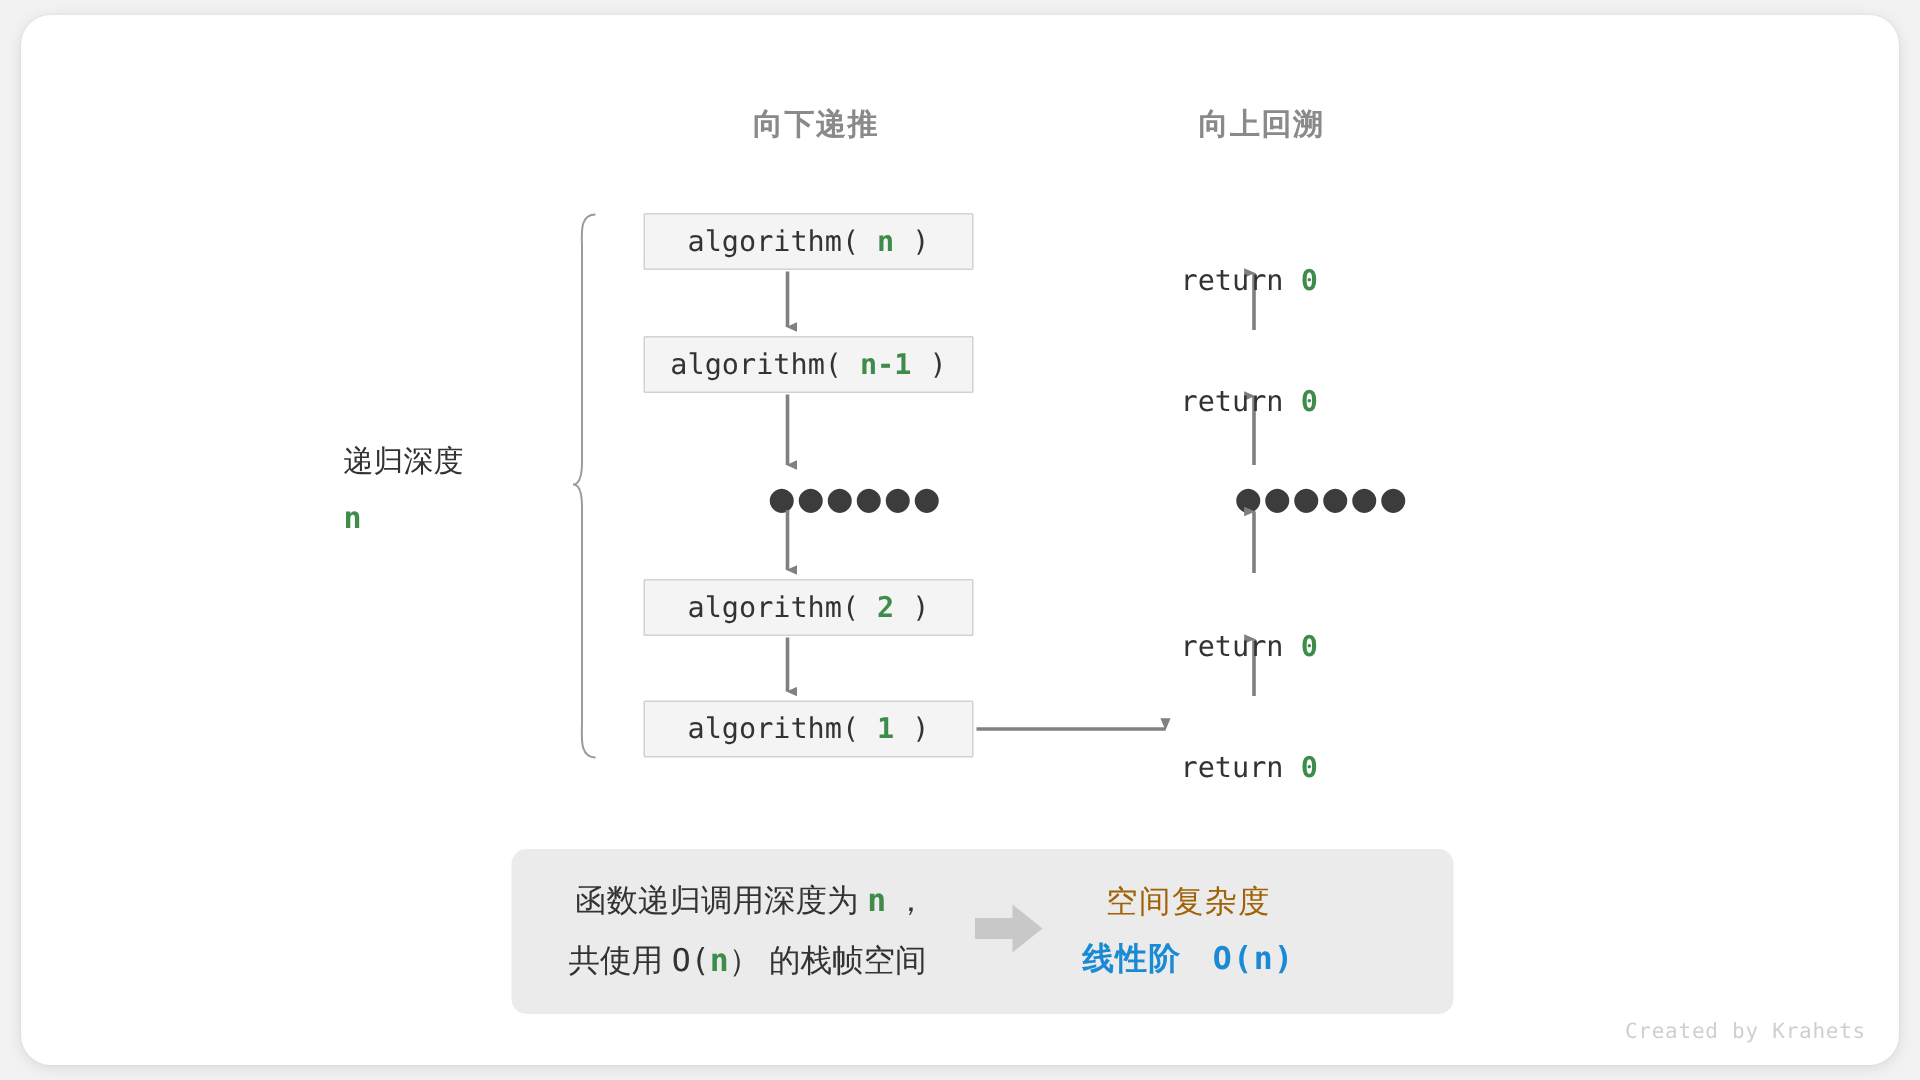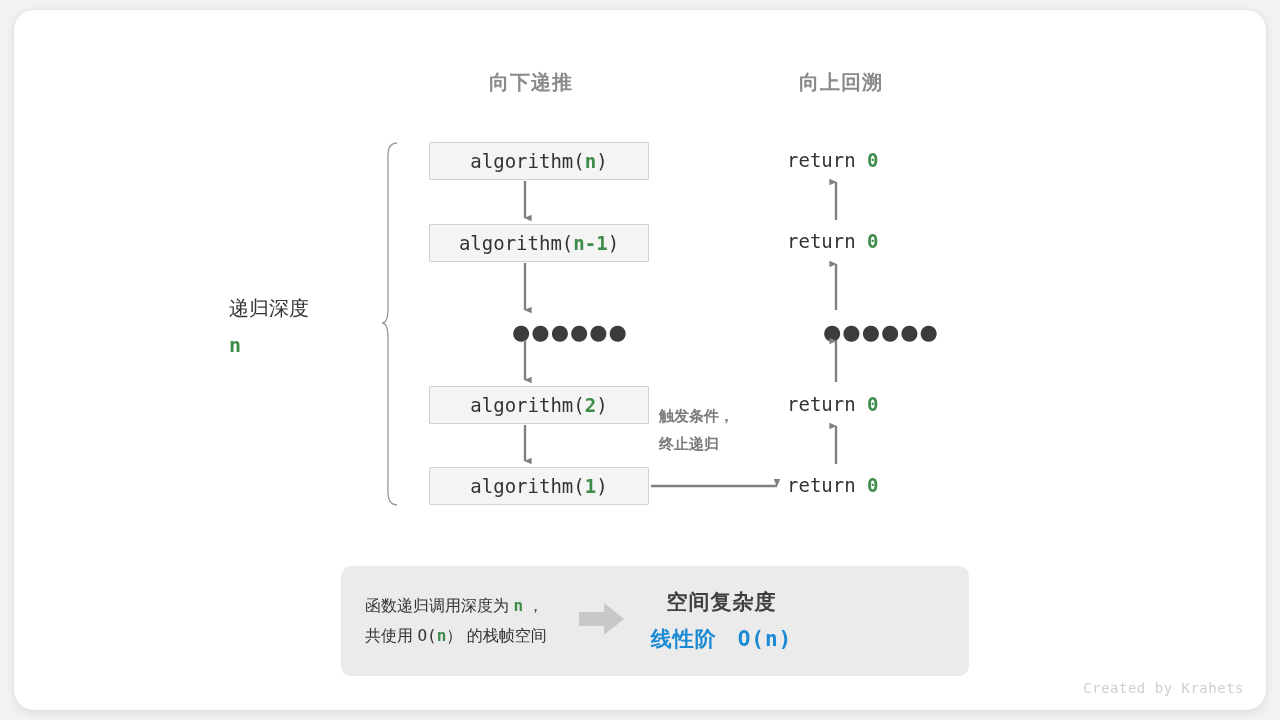--- a/index.html
+++ b/index.html
@@ -26,39 +26,40 @@
   }
 
   .col-header {
     position: absolute;
     font-size: 20px;
     font-weight: bold;
     color: #8a8a8a;
     letter-spacing: 1px;
     white-space: nowrap;
   }
-  #hdr-down { left: 475px; top: 59px; }
+  #hdr-down { left: 488px; top: 59px; }
   #hdr-up   { left: 785px; top: 59px; text-align: center; }
 
   
   .call-box {
     position: absolute;
     left: 415px;
     width: 220px;
     height: 38px;
     background: #f4f4f4;
     border: 1px solid #d2d2d2;
     border-radius: 1px;
     box-sizing: border-box;
     display: flex;
     align-items: center;
     justify-content: center;
     font-family: "DejaVu Sans Mono", "Liberation Mono", monospace;
     font-size: 19px;
     color: #333333;
+    gap: 12px;
   }
   .call-box .arg {
     color: #3e8c4a;
     font-weight: bold;
   }
 
   
   .dots {
     position: absolute;
     font-family: "DejaVu Sans", sans-serif;
@@ -69,20 +70,21 @@
     white-space: nowrap;
   }
 
   
   .ret {
     position: absolute;
     font-family: "DejaVu Sans Mono", "Liberation Mono", monospace;
     font-size: 19px;
     color: #333333;
     white-space: nowrap;
+    margin-top: 27px;
   }
   .ret .val {
     color: #3e8c4a;
     font-weight: bold;
   }
 
   
   #depth-label {
     position: absolute;
     left: 215px;
@@ -118,25 +120,26 @@
     left: 327px;
     top: 556px;
     width: 628px;
     height: 110px;
     background: #ebebeb;
     border-radius: 10px;
     display: flex;
     align-items: center;
   }
   #summary-left {
-    margin-left: 24px;
-    font-size: 16px;
+    margin-left: 38px;
+    font-size: 21px;
     color: #333333;
     line-height: 1.85;
     white-space: nowrap;
+    text-align: right;
   }
   #summary-left .mono {
     font-family: "DejaVu Sans Mono", "Liberation Mono", monospace;
   }
   #summary-left .gn {
     color: #3e8c4a;
     font-weight: bold;
     font-family: "DejaVu Sans Mono", "Liberation Mono", monospace;
   }
   #summary-arrow {
@@ -144,22 +147,22 @@
     margin-right: 26px;
   }
   #summary-right {
     text-align: center;
     line-height: 1.75;
     white-space: nowrap;
   }
   #summary-right .title {
     display: block;
     font-size: 21px;
-    font-weight: bold;
-    color: #404040;
+    font-weight: normal;
+    color: #a16207;
     letter-spacing: 1px;
   }
   #summary-right .value {
     display: block;
     font-size: 21px;
     font-weight: bold;
     color: #1a8ad4;
     letter-spacing: 1px;
   }
   #summary-right .value .mono {
@@ -259,24 +262,20 @@
   </div>
   <div class="ret" style="left:773px; top:383px">
     <span>return</span>
     <span class="val">0</span>
   </div>
   <div class="ret" style="left:773px; top:464px">
     <span>return</span>
     <span class="val">0</span>
   </div>
 
-  <div id="base-note">
-    <span>触发条件，</span><br>
-    <span>终止递归</span>
-  </div>
 
   <div id="summary">
     <div id="summary-left">
       <span>函数递归调用深度为</span>
       <span class="gn">n</span>
       <span>，</span><br>
       <span>共使用</span>
       <span class="mono">O(</span><span class="gn">n</span><span>）</span>
       <span>的栈帧空间</span>
     </div>

